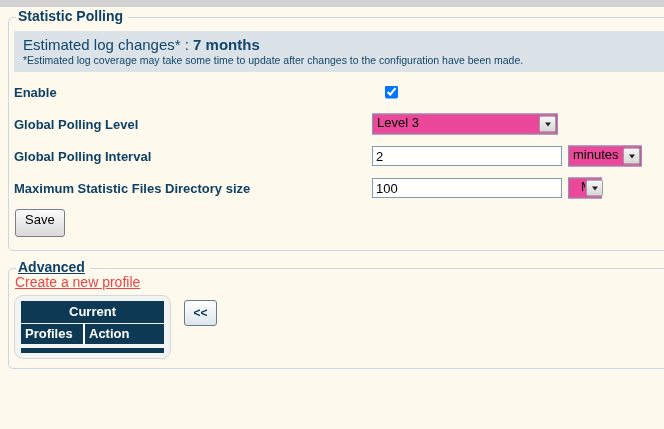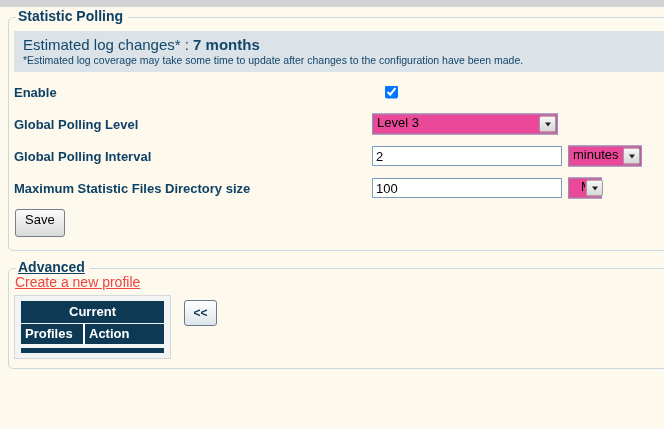--- a/index.html
+++ b/index.html
@@ -78,21 +78,21 @@
   
   .create-link {
     display:inline-block; margin:0 0 5px 1px;
     font-size:14px; color:#ef4444; text-decoration:underline; cursor:pointer;
   }
   .adv-row { display:flex; align-items:flex-start; }
 
   .tbl-container {
     border:1px solid #d5d8da; background:#f2f3f3; padding:5px 6px;
   }
-  .current-tbl { width:157px; }
+  .current-tbl { width:157px;border-radius:9px; }
   .avail-tbl { width:374px; background:#fbfbfb; }
 
   .tbl-header {
     background:#0d3954; color:#fff; font-weight:bold; font-size:13px;
     text-align:center; padding:3px 0 4px 0;
   }
   .cols-row { display:flex; margin-top:1px; background:#0d3954; }
   .col-cell {
     color:#fff; font-weight:bold; font-size:13px; padding:2px 4px 3px 4px;
   }

